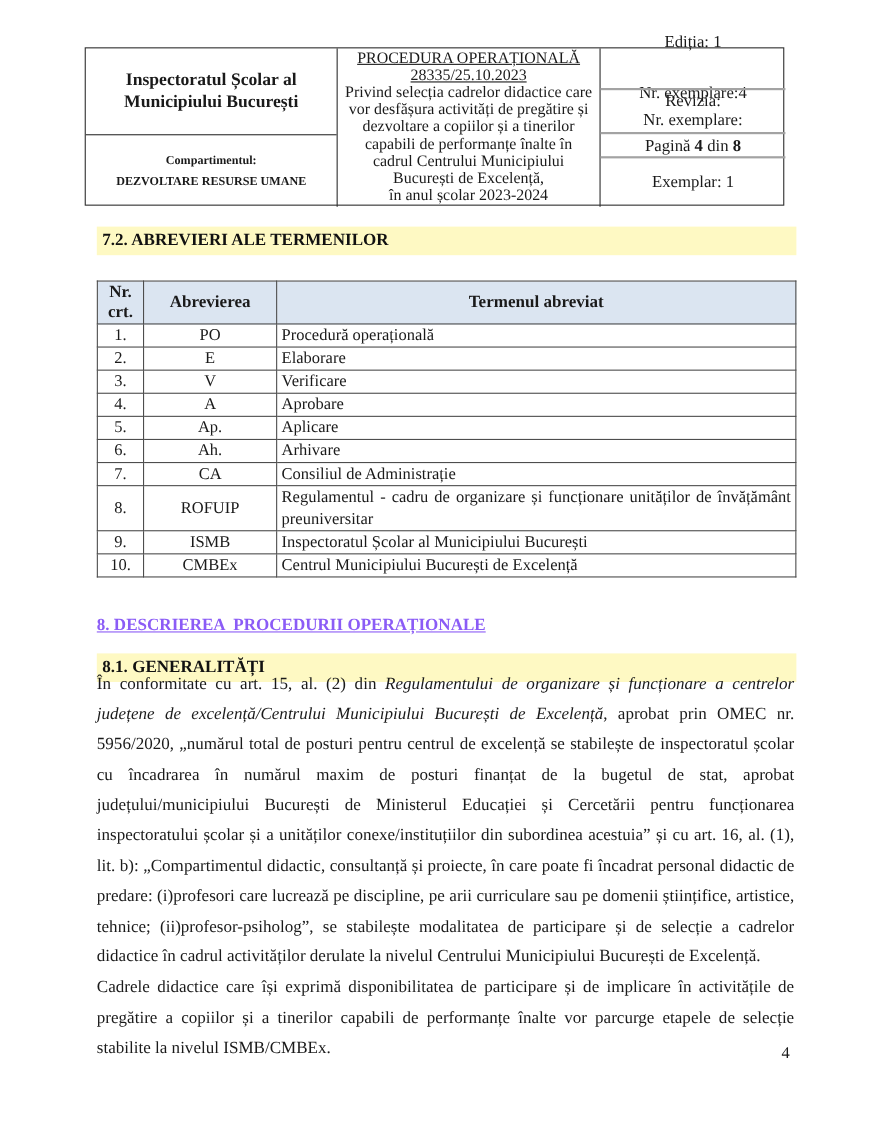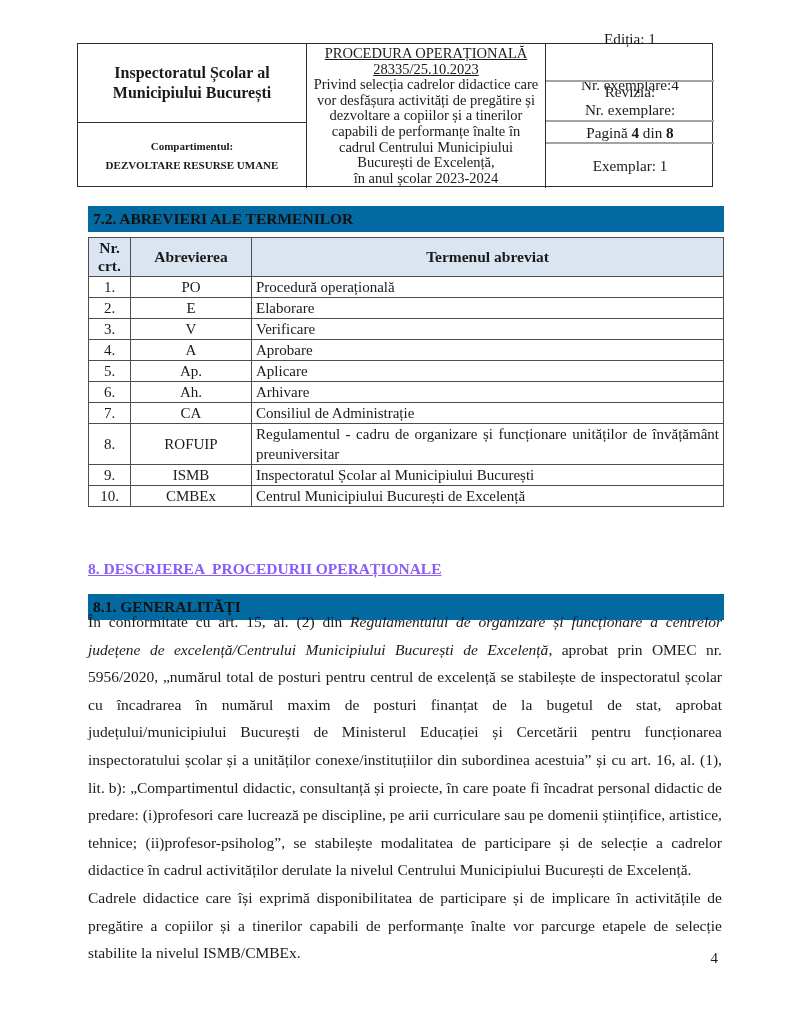--- a/index.html
+++ b/index.html
@@ -26,33 +26,33 @@
   .hdr-right{display:flex;flex-direction:column;font-size:15.2px;}
   .hr-cell{text-align:center;display:flex;flex-direction:column;justify-content:center;
     line-height:18px;}
   .hr-cell + .hr-cell{border-top:2px solid #a3a3a3;}
   .hr-1{height:36px;gap:28px;}
   .hr-2{height:40px;}
   .hr-3{height:22px;white-space:pre-wrap;display:block;line-height:21px;}
   .hr-4{flex:1;}
   
   .bar{
-    position:absolute;left:88px;width:636px;height:26px;background:#0369a1;
+    position:absolute;left:88px;width:636px;height:26px;background:#fef9c3;
     font-weight:bold;font-size:15.5px;line-height:26px;padding-left:5px;
     box-sizing:border-box;color:#111;
   }
   .bar-72{top:206px;}
   .bar-81{top:594px;}
   .h8{
     position:absolute;left:88px;top:560px;font-weight:bold;font-size:15.5px;
     text-decoration:underline;white-space:pre-wrap;color:#8b5cf6;
   }
   
   .abbrev{
-    position:absolute;left:88px;top:237px;width:636px;
+    position:absolute;left:88px;top:255px;width:636px;
     border-collapse:collapse;font-size:15px;
   }
   .abbrev td,.abbrev th{
     border:1px solid #4d4d4d;padding:0 4px;box-sizing:border-box;
   }
   .abbrev th{
     background:#dbe5f1;font-weight:bold;font-size:15.5px;height:39px;
     text-align:center;line-height:18px;
   }
   .abbrev td{height:20px;line-height:20px;vertical-align:middle;}

